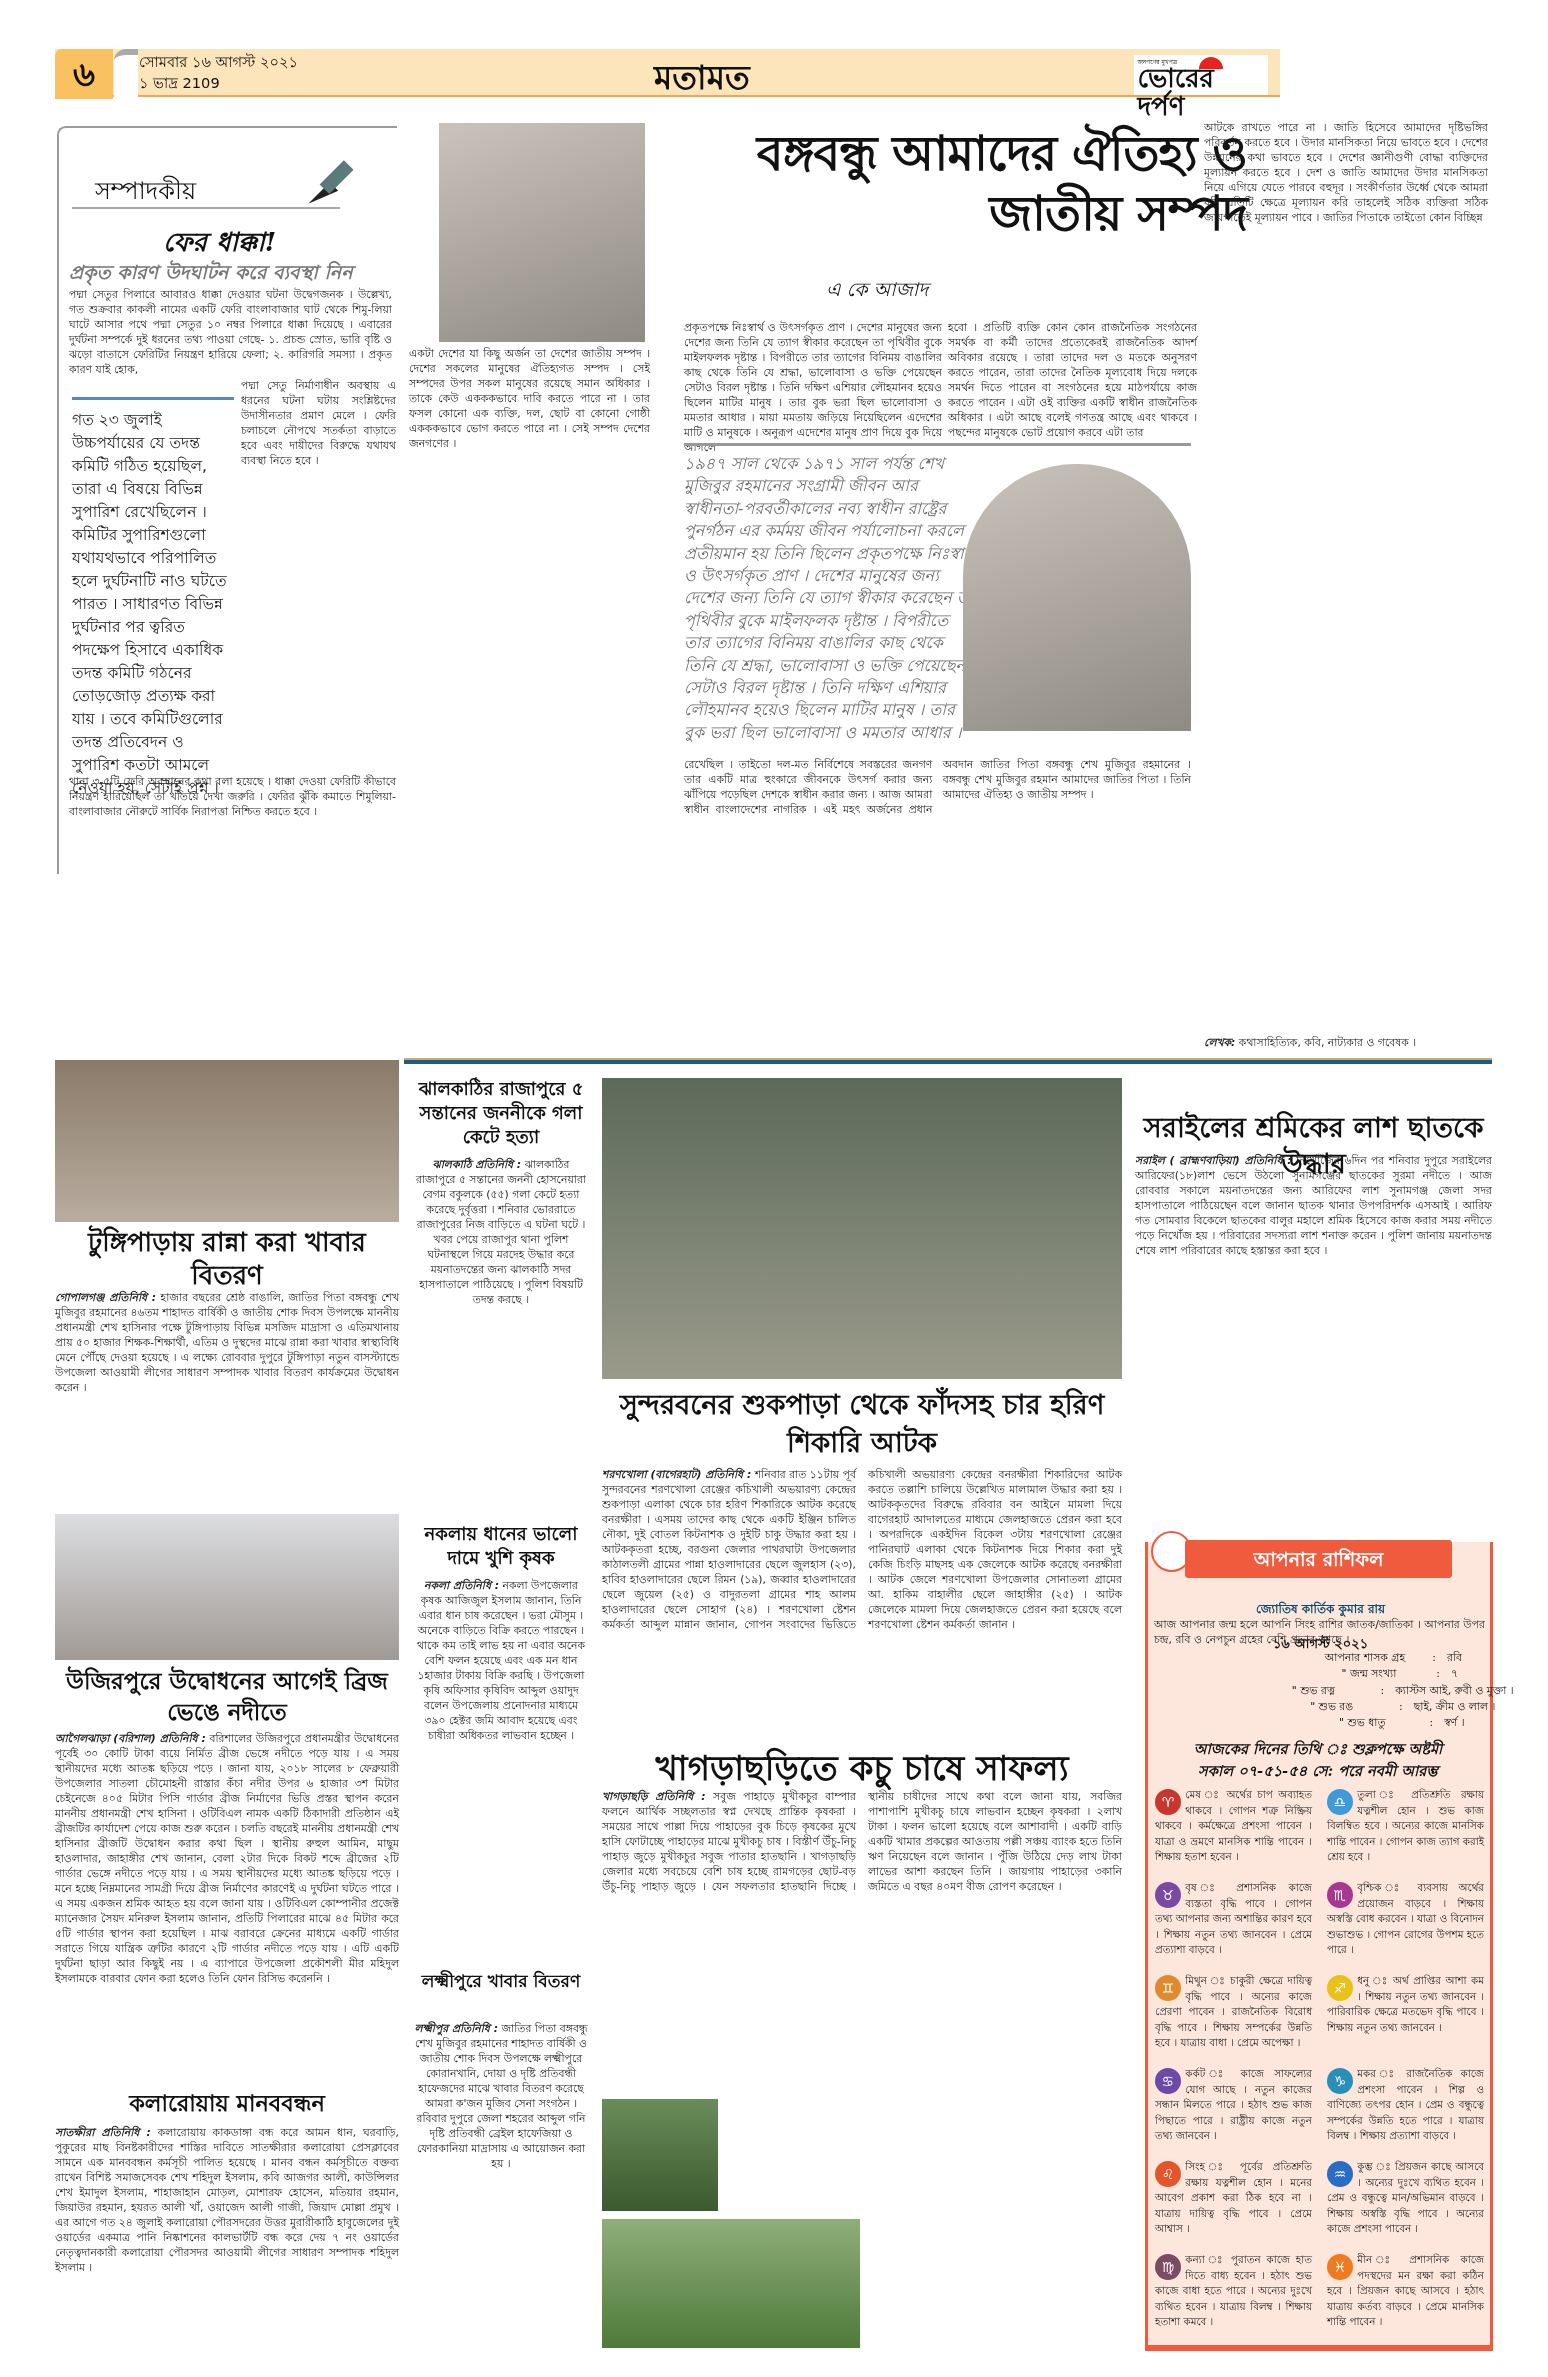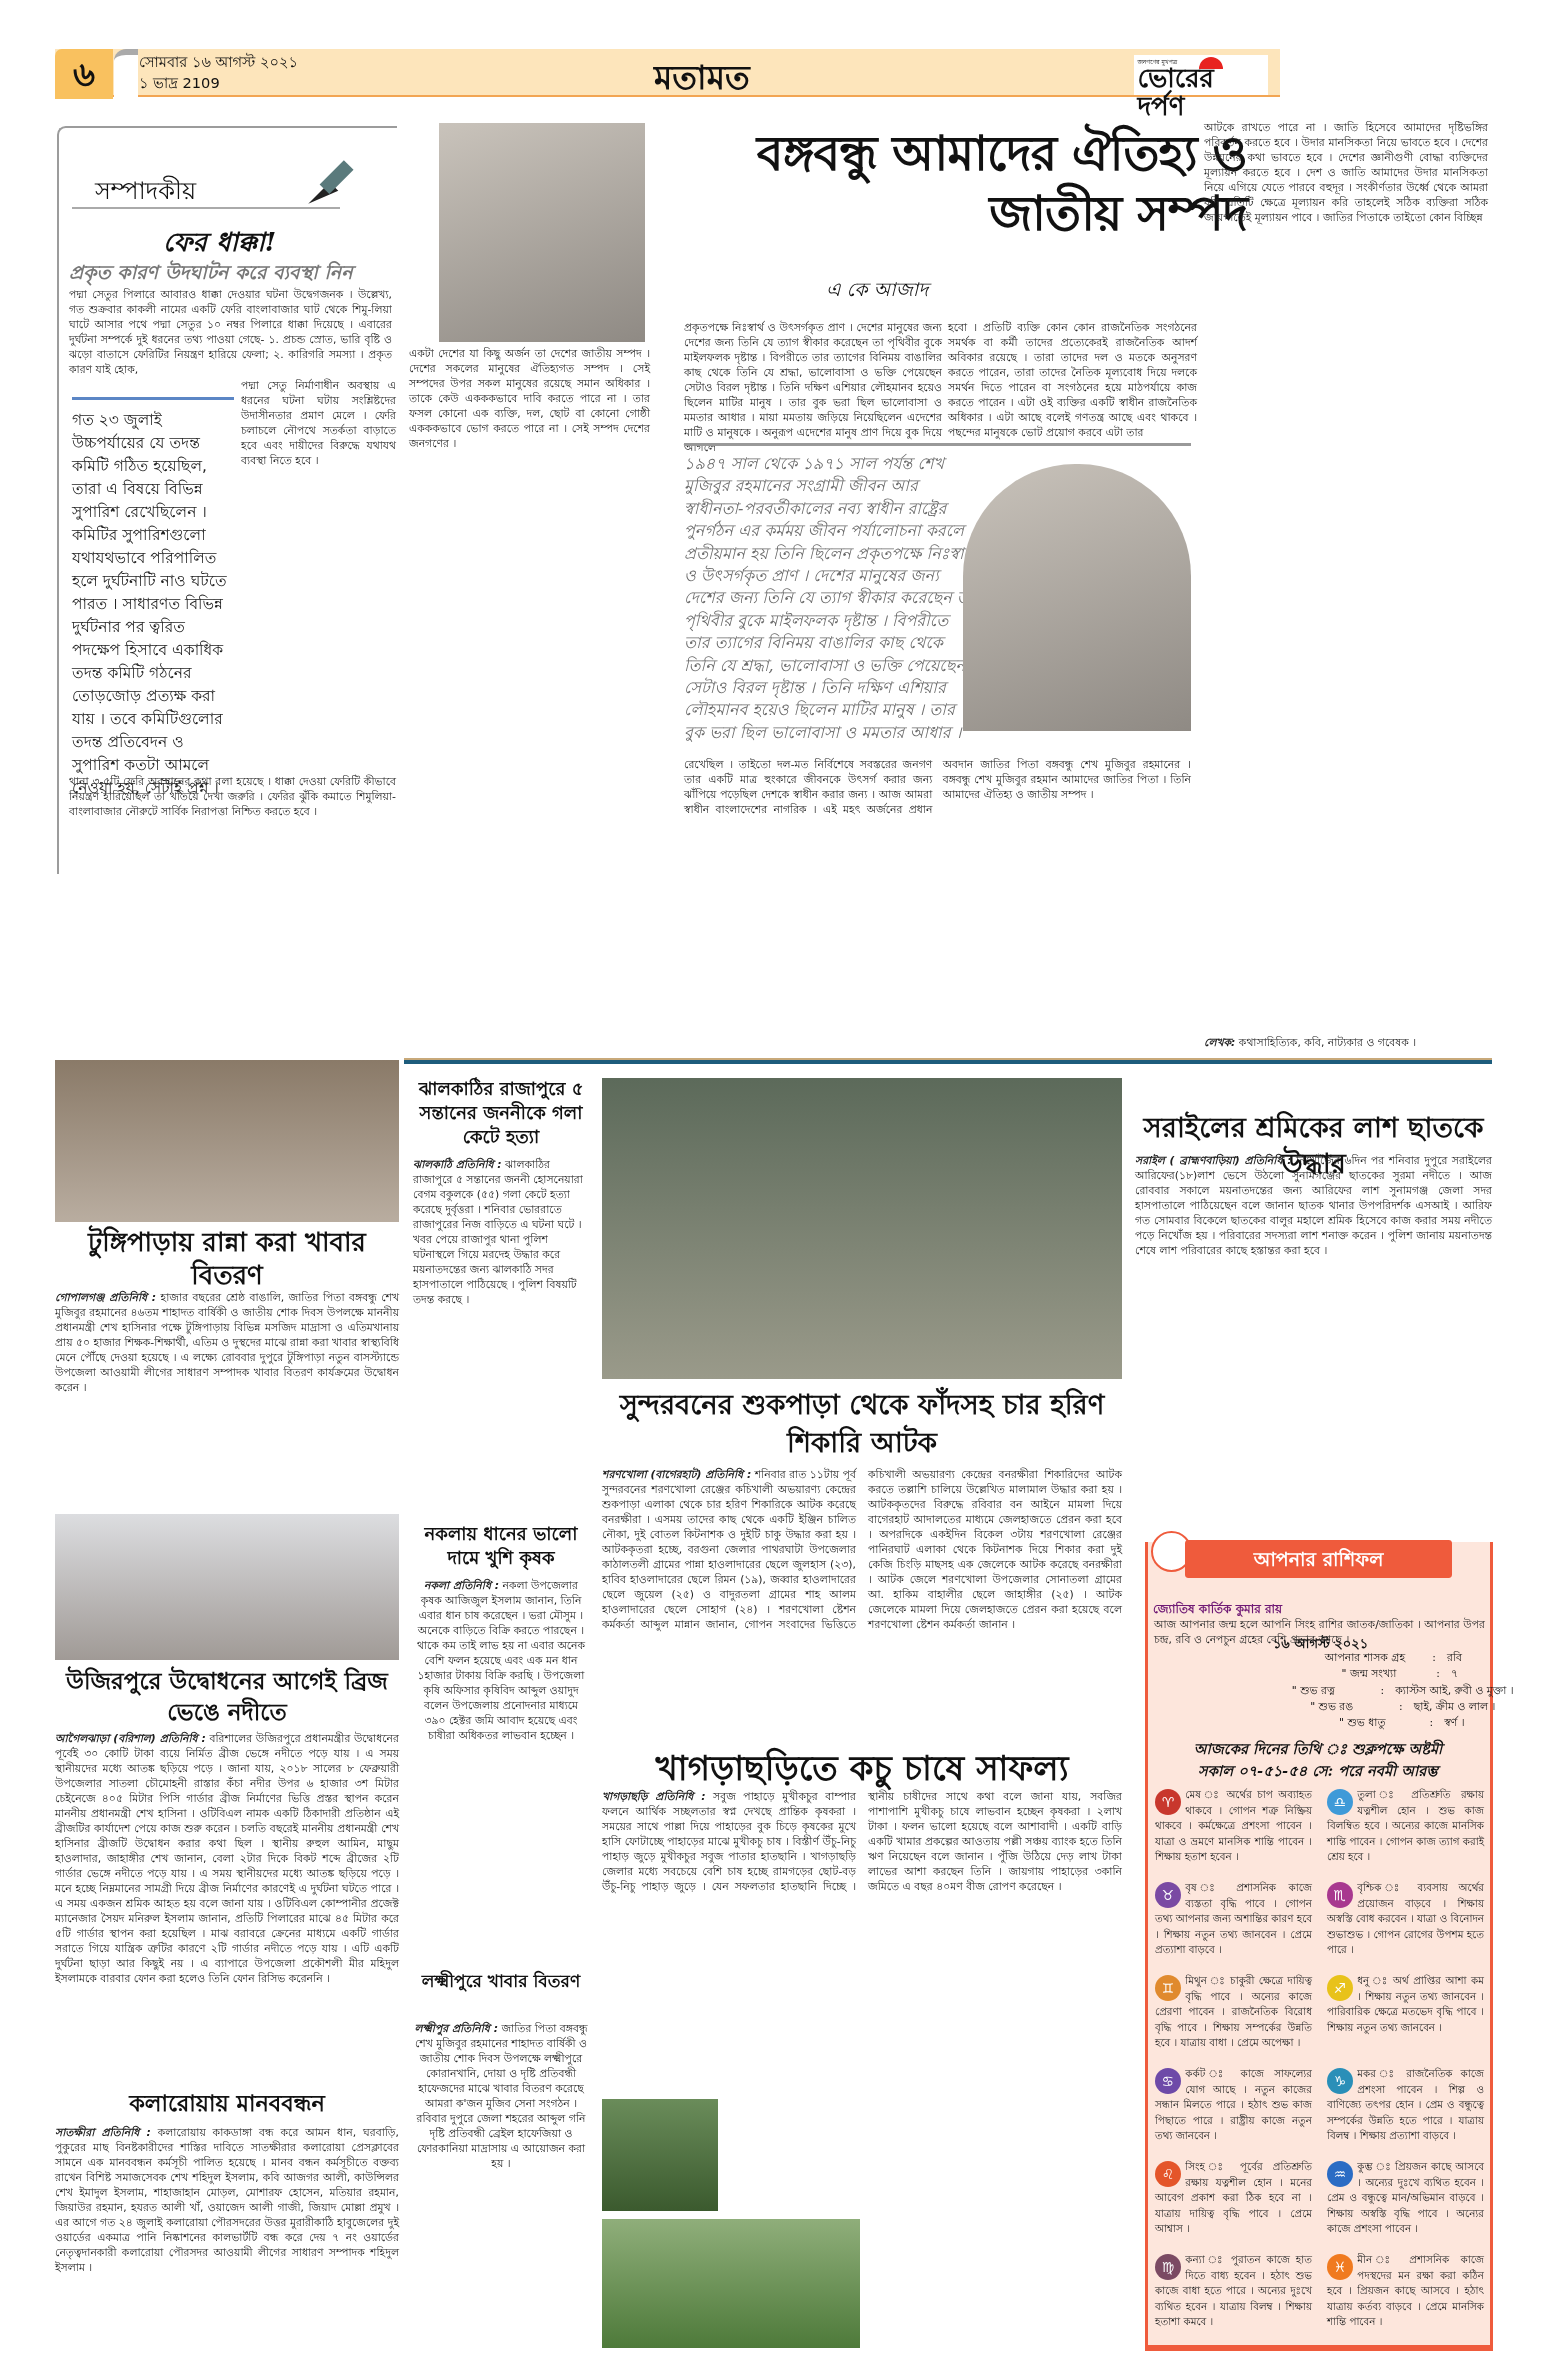--- a/index.html
+++ b/index.html
@@ -101,21 +101,21 @@
   <span>বরিশালের উজিরপুরে প্রধানমন্ত্রীর উদ্বোধনের পূর্বেই ৩০ কোটি টাকা ব্যয়ে নির্মিত ব্রীজ ভেঙ্গে নদীতে পড়ে যায় । এ সময় স্থানীয়দের মধ্যে আতঙ্ক ছড়িয়ে পড়ে । জানা যায়, ২০১৮ সালের ৮ ফেব্রুয়ারী উপজেলার সাতলা চৌমোহনী রাস্তার কঁচা নদীর উপর ৬ হাজার ৩শ মিটার চেইনেজে ৪০৫ মিটার পিসি গার্ডার ব্রীজ নির্মাণের ভিত্তি প্রস্তর স্থাপন করেন মাননীয় প্রধানমন্ত্রী শেখ হাসিনা । ওটিবিএল নামক একটি ঠিকাদারী প্রতিষ্ঠান এই ব্রীজটির কার্যাদেশ পেয়ে কাজ শুরু করেন । চলতি বছরেই মাননীয় প্রধানমন্ত্রী শেখ হাসিনার ব্রীজটি উদ্বোধন করার কথা ছিল । স্থানীয় রুহুল আমিন, মাছুম হাওলাদার, জাহাঙ্গীর শেখ জানান, বেলা ২টার দিকে বিকট শব্দে ব্রীজের ২টি গার্ডার ভেঙ্গে নদীতে পড়ে যায় । এ সময় স্থানীয়দের মধ্যে আতঙ্ক ছড়িয়ে পড়ে । মনে হচ্ছে নিম্নমানের সামগ্রী দিয়ে ব্রীজ নির্মাণের কারণেই এ দুর্ঘটনা ঘটতে পারে । এ সময় একজন শ্রমিক আহত হয় বলে জানা যায় । ওটিবিএল কোম্পানীর প্রজেক্ট ম্যানেজার সৈয়দ মনিরুল ইসলাম জানান, প্রতিটি পিলারের মাঝে ৪৫ মিটার করে ৫টি গার্ডার স্থাপন করা হয়েছিল । মাঝ বরাবরে ক্রেনের মাধ্যমে একটি গার্ডার সরাতে গিয়ে যান্ত্রিক ত্রুটির কারণে ২টি গার্ডার নদীতে পড়ে যায় । এটি একটি দুর্ঘটনা ছাড়া আর কিছুই নয় । এ ব্যাপারে উপজেলা প্রকৌশলী মীর মহিদুল ইসলামকে বারবার ফোন করা হলেও তিনি ফোন রিসিভ করেননি ।</span>
 </div>
 
 <div class="abs news-head" style="left:55px;top:2086px;width:344px;font-size:22.4px;">কলারোয়ায় মানববন্ধন</div>
 <div class="abs body-text" style="left:55px;top:2125px;width:344px;">
   <span class="lead">সাতক্ষীরা প্রতিনিধি :</span>
   <span>কলারোয়ায় কাকডাঙ্গা বন্ধ করে আমন ধান, ঘরবাড়ি, পুকুরের মাছ বিনষ্টকারীদের শাস্তির দাবিতে সাতক্ষীরার কলারোয়া প্রেসক্লাবের সামনে এক মানববন্ধন কর্মসূচী পালিত হয়েছে । মানব বন্ধন কর্মসূচীতে বক্তব্য রাখেন বিশিষ্ট সমাজসেবক শেখ শহিদুল ইসলাম, কবি আজগর আলী, কাউন্সিলর শেখ ইমাদুল ইসলাম, শাহাজাহান মোড়ল, মোশারফ হোসেন, মতিয়ার রহমান, জিয়াউর রহমান, হযরত আলী খাঁ, ওয়াজেদ আলী গাজী, জিয়াদ মোল্লা প্রমুখ । এর আগে গত ২৪ জুলাই কলারোয়া পৌরসদরের উত্তর মুরারীকাঠি হাবুজেলের দুই ওয়ার্ডের একমাত্র পানি নিষ্কাশনের কালভার্টটি বন্ধ করে দেয় ৭ নং ওয়ার্ডের নেতৃত্বদানকারী কলারোয়া পৌরসদর আওয়ামী লীগের সাধারণ সম্পাদক শহিদুল ইসলাম ।</span>
 </div>
 
 <div class="abs news-head" style="left:413px;top:1077px;width:176px;font-size:18px;line-height:24px;">ঝালকাঠির রাজাপুরে ৫ সন্তানের জননীকে গলা কেটে হত্যা</div>
-<div class="abs body-text" style="left:413px;top:1157px;width:176px;text-align:left;">
+<div class="abs body-text" style="left:413px;top:1157px;width:176px;text-align:center;">
   <span class="lead">ঝালকাঠি প্রতিনিধি :</span>
   <span>ঝালকাঠির রাজাপুরে ৫ সন্তানের জননী হোসনেয়ারা বেগম বকুলকে (৫৫) গলা কেটে হত্যা করেছে দুর্বৃত্তরা । শনিবার ভোররাতে রাজাপুরের নিজ বাড়িতে এ ঘটনা ঘটে । খবর পেয়ে রাজাপুর থানা পুলিশ ঘটনাস্থলে গিয়ে মরদেহ উদ্ধার করে ময়নাতদন্তের জন্য ঝালকাঠি সদর হাসপাতালে পাঠিয়েছে । পুলিশ বিষয়টি তদন্ত করছে ।</span>
 </div>
 
 <div class="abs news-head" style="left:413px;top:1522px;width:176px;font-size:18px;line-height:24px;">নকলায় ধানের ভালো দামে খুশি কৃষক</div>
 <div class="abs body-text" style="left:413px;top:1578px;width:176px;text-align:center;">
   <span class="lead">নকলা প্রতিনিধি :</span>
   <span>নকলা উপজেলার কৃষক আজিজুল ইসলাম জানান, তিনি এবার ধান চাষ করেছেন । ভরা মৌসুম । অনেকে বাড়িতে বিক্রি করতে পারছেন । থাকে কম তাই লাভ হয় না এবার অনেক বেশি ফলন হয়েছে এবং এক মন ধান ১হাজার টাকায় বিক্রি করছি । উপজেলা কৃষি অফিসার কৃষিবিদ আব্দুল ওয়াদুদ বলেন উপজেলায় প্রনোদনার মাধ্যমে ৩৯০ হেক্টর জমি আবাদ হয়েছে এবং চাষীরা অধিকতর লাভবান হচ্ছেন ।</span>
 </div>
 
@@ -143,21 +143,21 @@
 <div class="abs news-head" style="left:1135px;top:1075px;width:357px;font-size:27.5px;line-height:36px;margin-top:34px;">সরাইলের শ্রমিকের লাশ ছাতকে উদ্ধার</div>
 <div class="abs body-text" style="left:1135px;top:1153px;width:357px;">
   <span class="lead">সরাইল ( ব্রাহ্মণবাড়িয়া) প্রতিনিধি :</span>
   <span>নিখোঁজের ৬দিন পর শনিবার দুপুরে সরাইলের আরিফের(১৮)লাশ ভেসে উঠলো সুনামগঞ্জের ছাতকের সুরমা নদীতে । আজ রোববার সকালে ময়নাতদন্তের জন্য আরিফের লাশ সুনামগঞ্জ জেলা সদর হাসপাতালে পাঠিয়েছেন বলে জানান ছাতক থানার উপপরিদর্শক এসআই । আরিফ গত সোমবার বিকেলে ছাতকের বালুর মহালে শ্রমিক হিসেবে কাজ করার সময় নদীতে পড়ে নিখোঁজ হয় । পরিবারের সদস্যরা লাশ শনাক্ত করেন । পুলিশ জানায় ময়নাতদন্ত শেষে লাশ পরিবারের কাছে হস্তান্তর করা হবে ।</span>
 </div>
 
 <div class="abs rashi"></div>
 <div class="abs rashi-logo"></div>
 <div class="abs rashi-title">আপনার রাশিফল</div>
 <div class="abs" style="left:1153px;top:1634px;width:335px;text-align:center;font-size:13px;font-weight:bold;">১৬ আগস্ট ২০২১</div>
-<div class="abs" style="left:1153px;top:1600px;width:335px;font-size:12px;font-weight:bold;color:#701a75;">জ্যোতিষ কার্তিক কুমার রায়</div>
+<div class="abs" style="left:1153px;top:1600px;width:335px;text-align:center;font-size:12px;font-weight:bold;color:#0c4a6e;">জ্যোতিষ কার্তিক কুমার রায়</div>
 <div class="abs body-text" style="left:1154px;top:1617px;width:331px;">আজ আপনার জন্ম হলে আপনি সিংহ রাশির জাতক/জাতিকা । আপনার উপর চন্দ্র, রবি ও নেপচুন গ্রহের বেশি প্রভাব আছে ।</div>
 <div class="abs" style="left:1220px;top:1650px;width:331px;text-align:center;" id="facts">
     <div class="kv"><span style="display:inline-block;width:112px">আপনার শাসক গ্রহ</span><span style="display:inline-block;width:26px">:</span><span>রবি</span></div>
     <div class="kv"><span style="display:inline-block;width:112px">" জন্ম সংখ্যা</span><span style="display:inline-block;width:26px">:</span><span>৭</span></div>
     <div class="kv"><span style="display:inline-block;width:112px">" শুভ রত্ন</span><span style="display:inline-block;width:26px">:</span><span>ক্যাস্টস আই, রুবী ও মুক্তা ।</span></div>
     <div class="kv"><span style="display:inline-block;width:112px">" শুভ রঙ</span><span style="display:inline-block;width:26px">:</span><span>ছাই, ক্রীম ও লাল ।</span></div>
     <div class="kv"><span style="display:inline-block;width:112px">" শুভ ধাতু</span><span style="display:inline-block;width:26px">:</span><span>স্বর্ণ ।</span></div>
   </div>
 <div class="abs news-head" style="left:1148px;top:1738px;width:340px;font-size:14.6px;line-height:22.4px;font-style:italic;">
   <div>আজকের দিনের তিথি ঃ শুক্লপক্ষে অষ্টমী</div>

